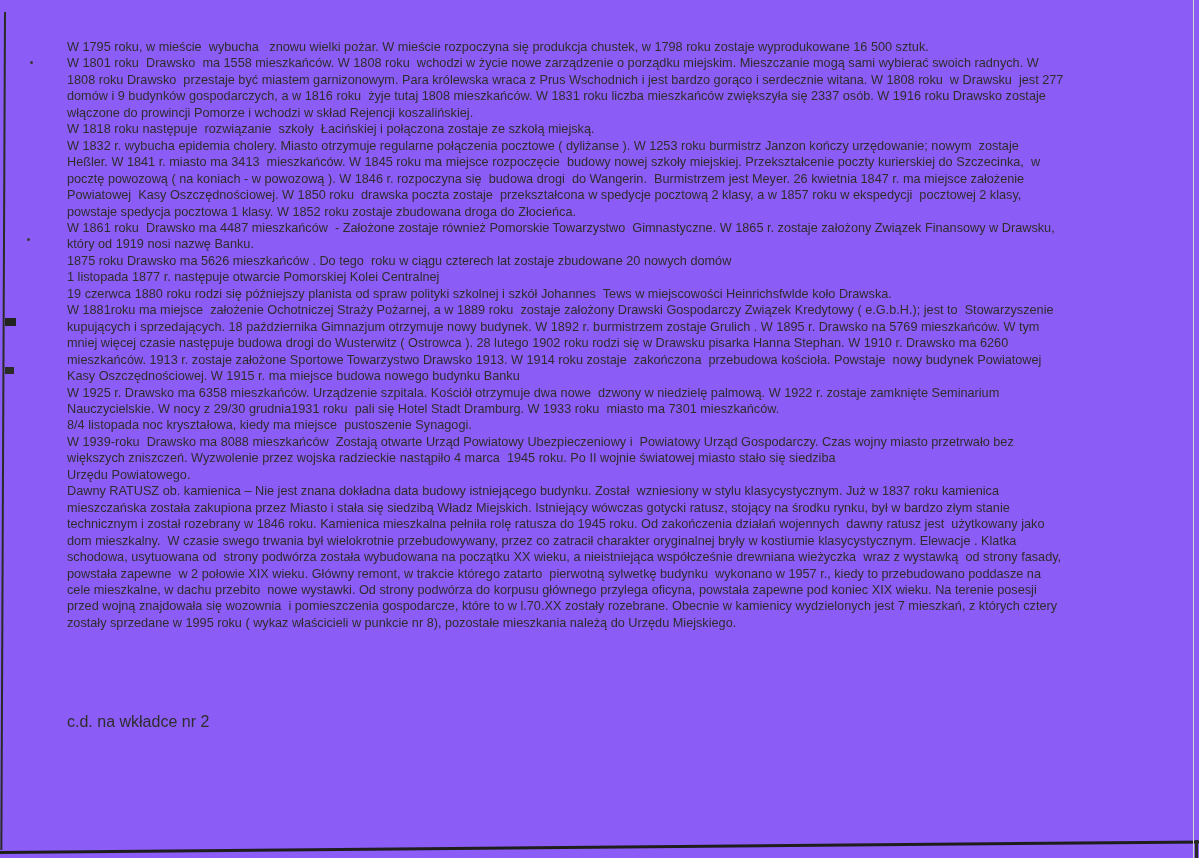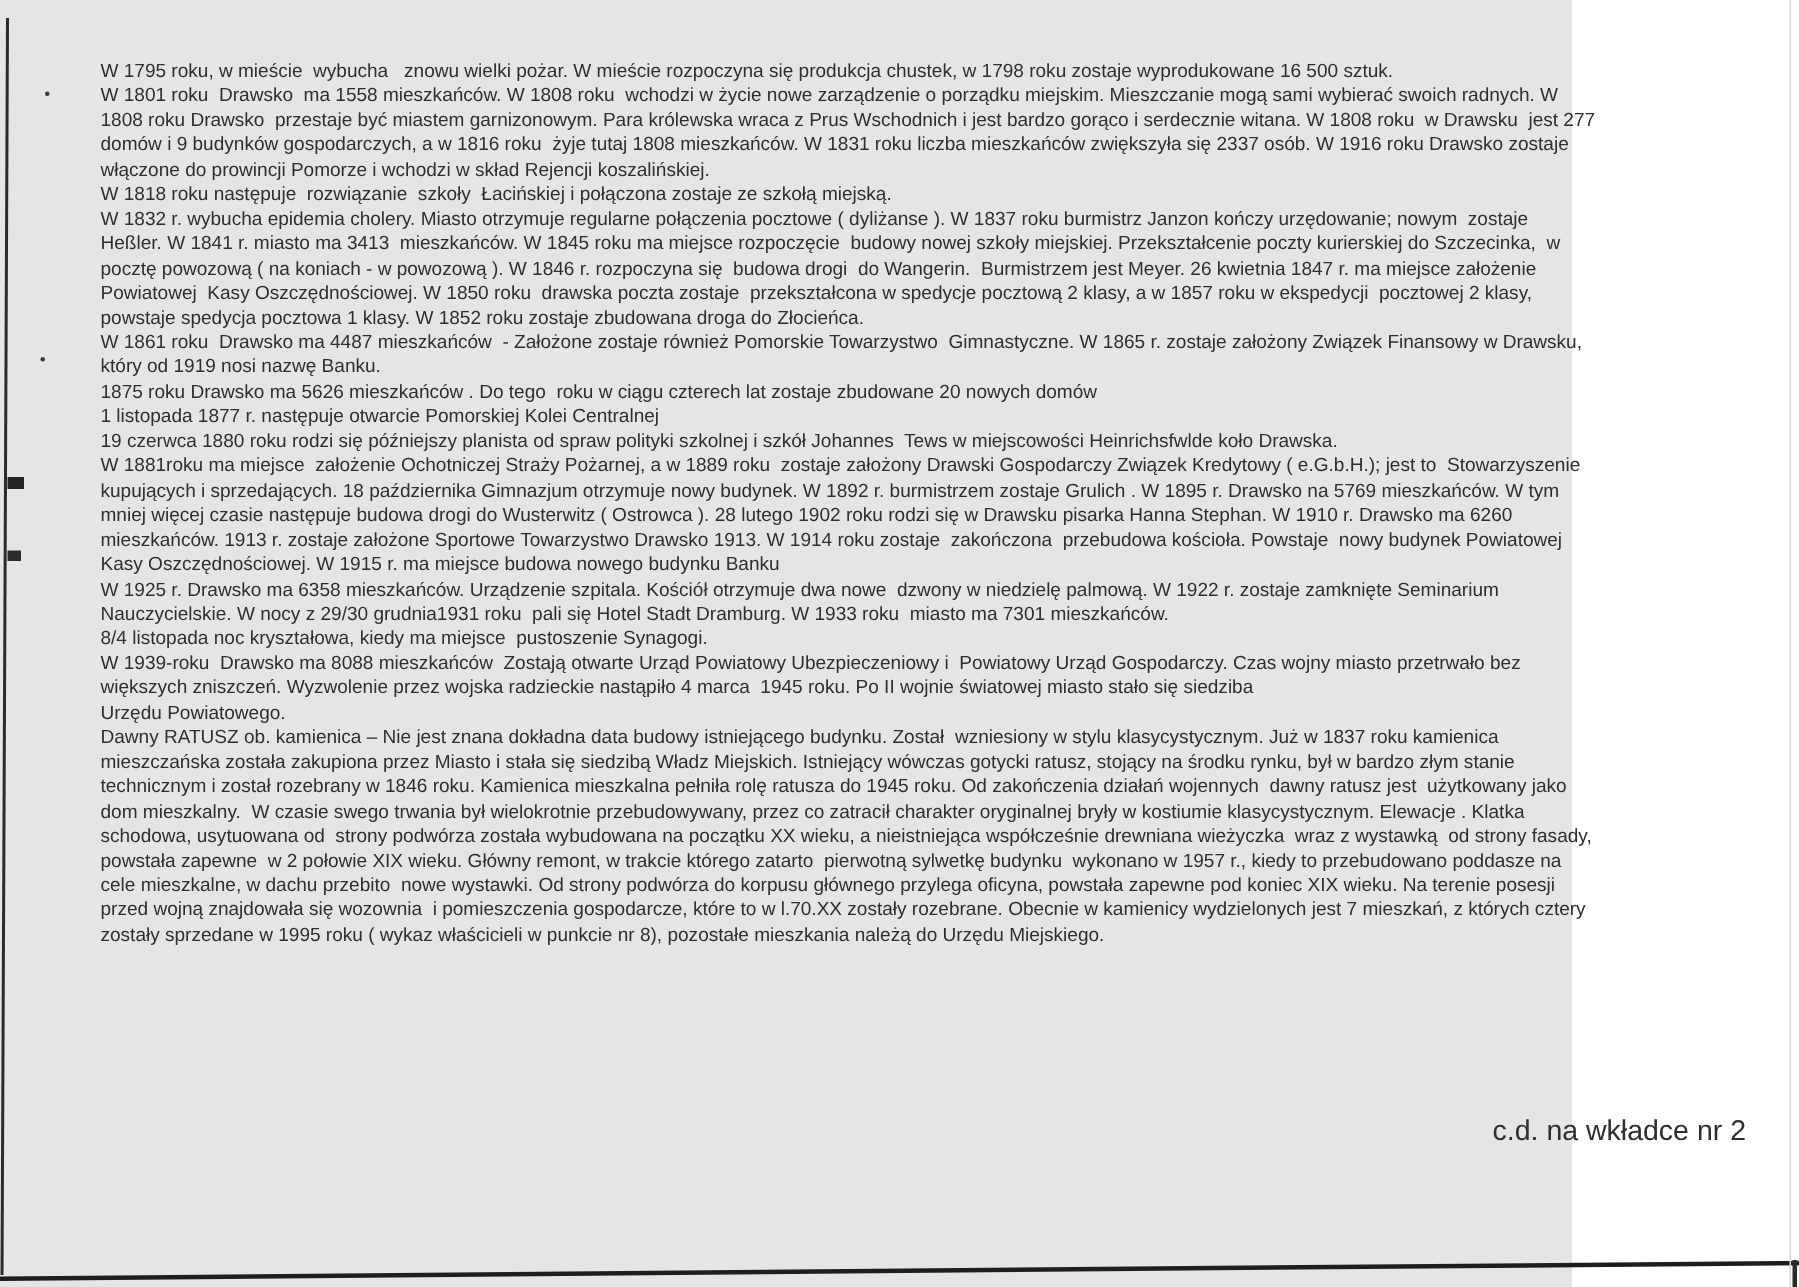--- a/index.html
+++ b/index.html
@@ -7,22 +7,22 @@
     padding: 0;
     width: 1199px;
     height: 858px;
     background: #ffffff;
     overflow: hidden;
     font-family: "Liberation Sans", sans-serif;
   }
   .scan-page {
     position: absolute;
     left: 0; top: 0;
-    width: 1048px; height: 858px;
-    background: #e5e5e5;
+    width: 1199px; height: 858px;
+    background: #8b5cf6;
   }
   
   .edge-left {
     position: absolute;
     left: 4px; top: 12px;
     width: 2px; height: 838px;
     background: #2a2a26;
     transform: rotate(0.25deg);
     transform-origin: top left;
   }
@@ -62,41 +62,40 @@
   .line {
     white-space: pre;
     font-size: 12.7px;
     line-height: 16.45px;
     color: #2e2e2e;
     letter-spacing: 0px;
   }
   .footer-note {
     position: absolute;
     left: 67px;
-    top: 744px;
+    top: 713px;
     width: 1097px;
-    text-align: right;
-    font-size: 19px;
+    font-size: 16px;
     color: #2e2e2e;
     white-space: pre;
   }
 </style>
 </head>
 <body>
 
 <div class="scan-page">
 
   <div class="text-block">
       <div class="line">W 1795 roku, w mieście  wybucha   znowu wielki pożar. W mieście rozpoczyna się produkcja chustek, w 1798 roku zostaje wyprodukowane 16 500 sztuk.</div>
       <div class="line">W 1801 roku  Drawsko  ma 1558 mieszkańców. W 1808 roku  wchodzi w życie nowe zarządzenie o porządku miejskim. Mieszczanie mogą sami wybierać swoich radnych. W</div>
       <div class="line">1808 roku Drawsko  przestaje być miastem garnizonowym. Para królewska wraca z Prus Wschodnich i jest bardzo gorąco i serdecznie witana. W 1808 roku  w Drawsku  jest 277</div>
       <div class="line">domów i 9 budynków gospodarczych, a w 1816 roku  żyje tutaj 1808 mieszkańców. W 1831 roku liczba mieszkańców zwiększyła się 2337 osób. W 1916 roku Drawsko zostaje</div>
       <div class="line">włączone do prowincji Pomorze i wchodzi w skład Rejencji koszalińskiej.</div>
       <div class="line">W 1818 roku następuje  rozwiązanie  szkoły  Łacińskiej i połączona zostaje ze szkołą miejską.</div>
-      <div class="line">W 1832 r. wybucha epidemia cholery. Miasto otrzymuje regularne połączenia pocztowe ( dyliżanse ). W 1837 roku burmistrz Janzon kończy urzędowanie; nowym  zostaje</div>
+      <div class="line">W 1832 r. wybucha epidemia cholery. Miasto otrzymuje regularne połączenia pocztowe ( dyliżanse ). W 1253 roku burmistrz Janzon kończy urzędowanie; nowym  zostaje</div>
       <div class="line">Heßler. W 1841 r. miasto ma 3413  mieszkańców. W 1845 roku ma miejsce rozpoczęcie  budowy nowej szkoły miejskiej. Przekształcenie poczty kurierskiej do Szczecinka,  w</div>
       <div class="line">pocztę powozową ( na koniach - w powozową ). W 1846 r. rozpoczyna się  budowa drogi  do Wangerin.  Burmistrzem jest Meyer. 26 kwietnia 1847 r. ma miejsce założenie</div>
       <div class="line">Powiatowej  Kasy Oszczędnościowej. W 1850 roku  drawska poczta zostaje  przekształcona w spedycje pocztową 2 klasy, a w 1857 roku w ekspedycji  pocztowej 2 klasy,</div>
       <div class="line">powstaje spedycja pocztowa 1 klasy. W 1852 roku zostaje zbudowana droga do Złocieńca.</div>
       <div class="line">W 1861 roku  Drawsko ma 4487 mieszkańców  - Założone zostaje również Pomorskie Towarzystwo  Gimnastyczne. W 1865 r. zostaje założony Związek Finansowy w Drawsku,</div>
       <div class="line">który od 1919 nosi nazwę Banku.</div>
       <div class="line">1875 roku Drawsko ma 5626 mieszkańców . Do tego  roku w ciągu czterech lat zostaje zbudowane 20 nowych domów</div>
       <div class="line">1 listopada 1877 r. następuje otwarcie Pomorskiej Kolei Centralnej</div>
       <div class="line">19 czerwca 1880 roku rodzi się późniejszy planista od spraw polityki szkolnej i szkół Johannes  Tews w miejscowości Heinrichsfwlde koło Drawska.</div>
       <div class="line">W 1881roku ma miejsce  założenie Ochotniczej Straży Pożarnej, a w 1889 roku  zostaje założony Drawski Gospodarczy Związek Kredytowy ( e.G.b.H.); jest to  Stowarzyszenie</div>

